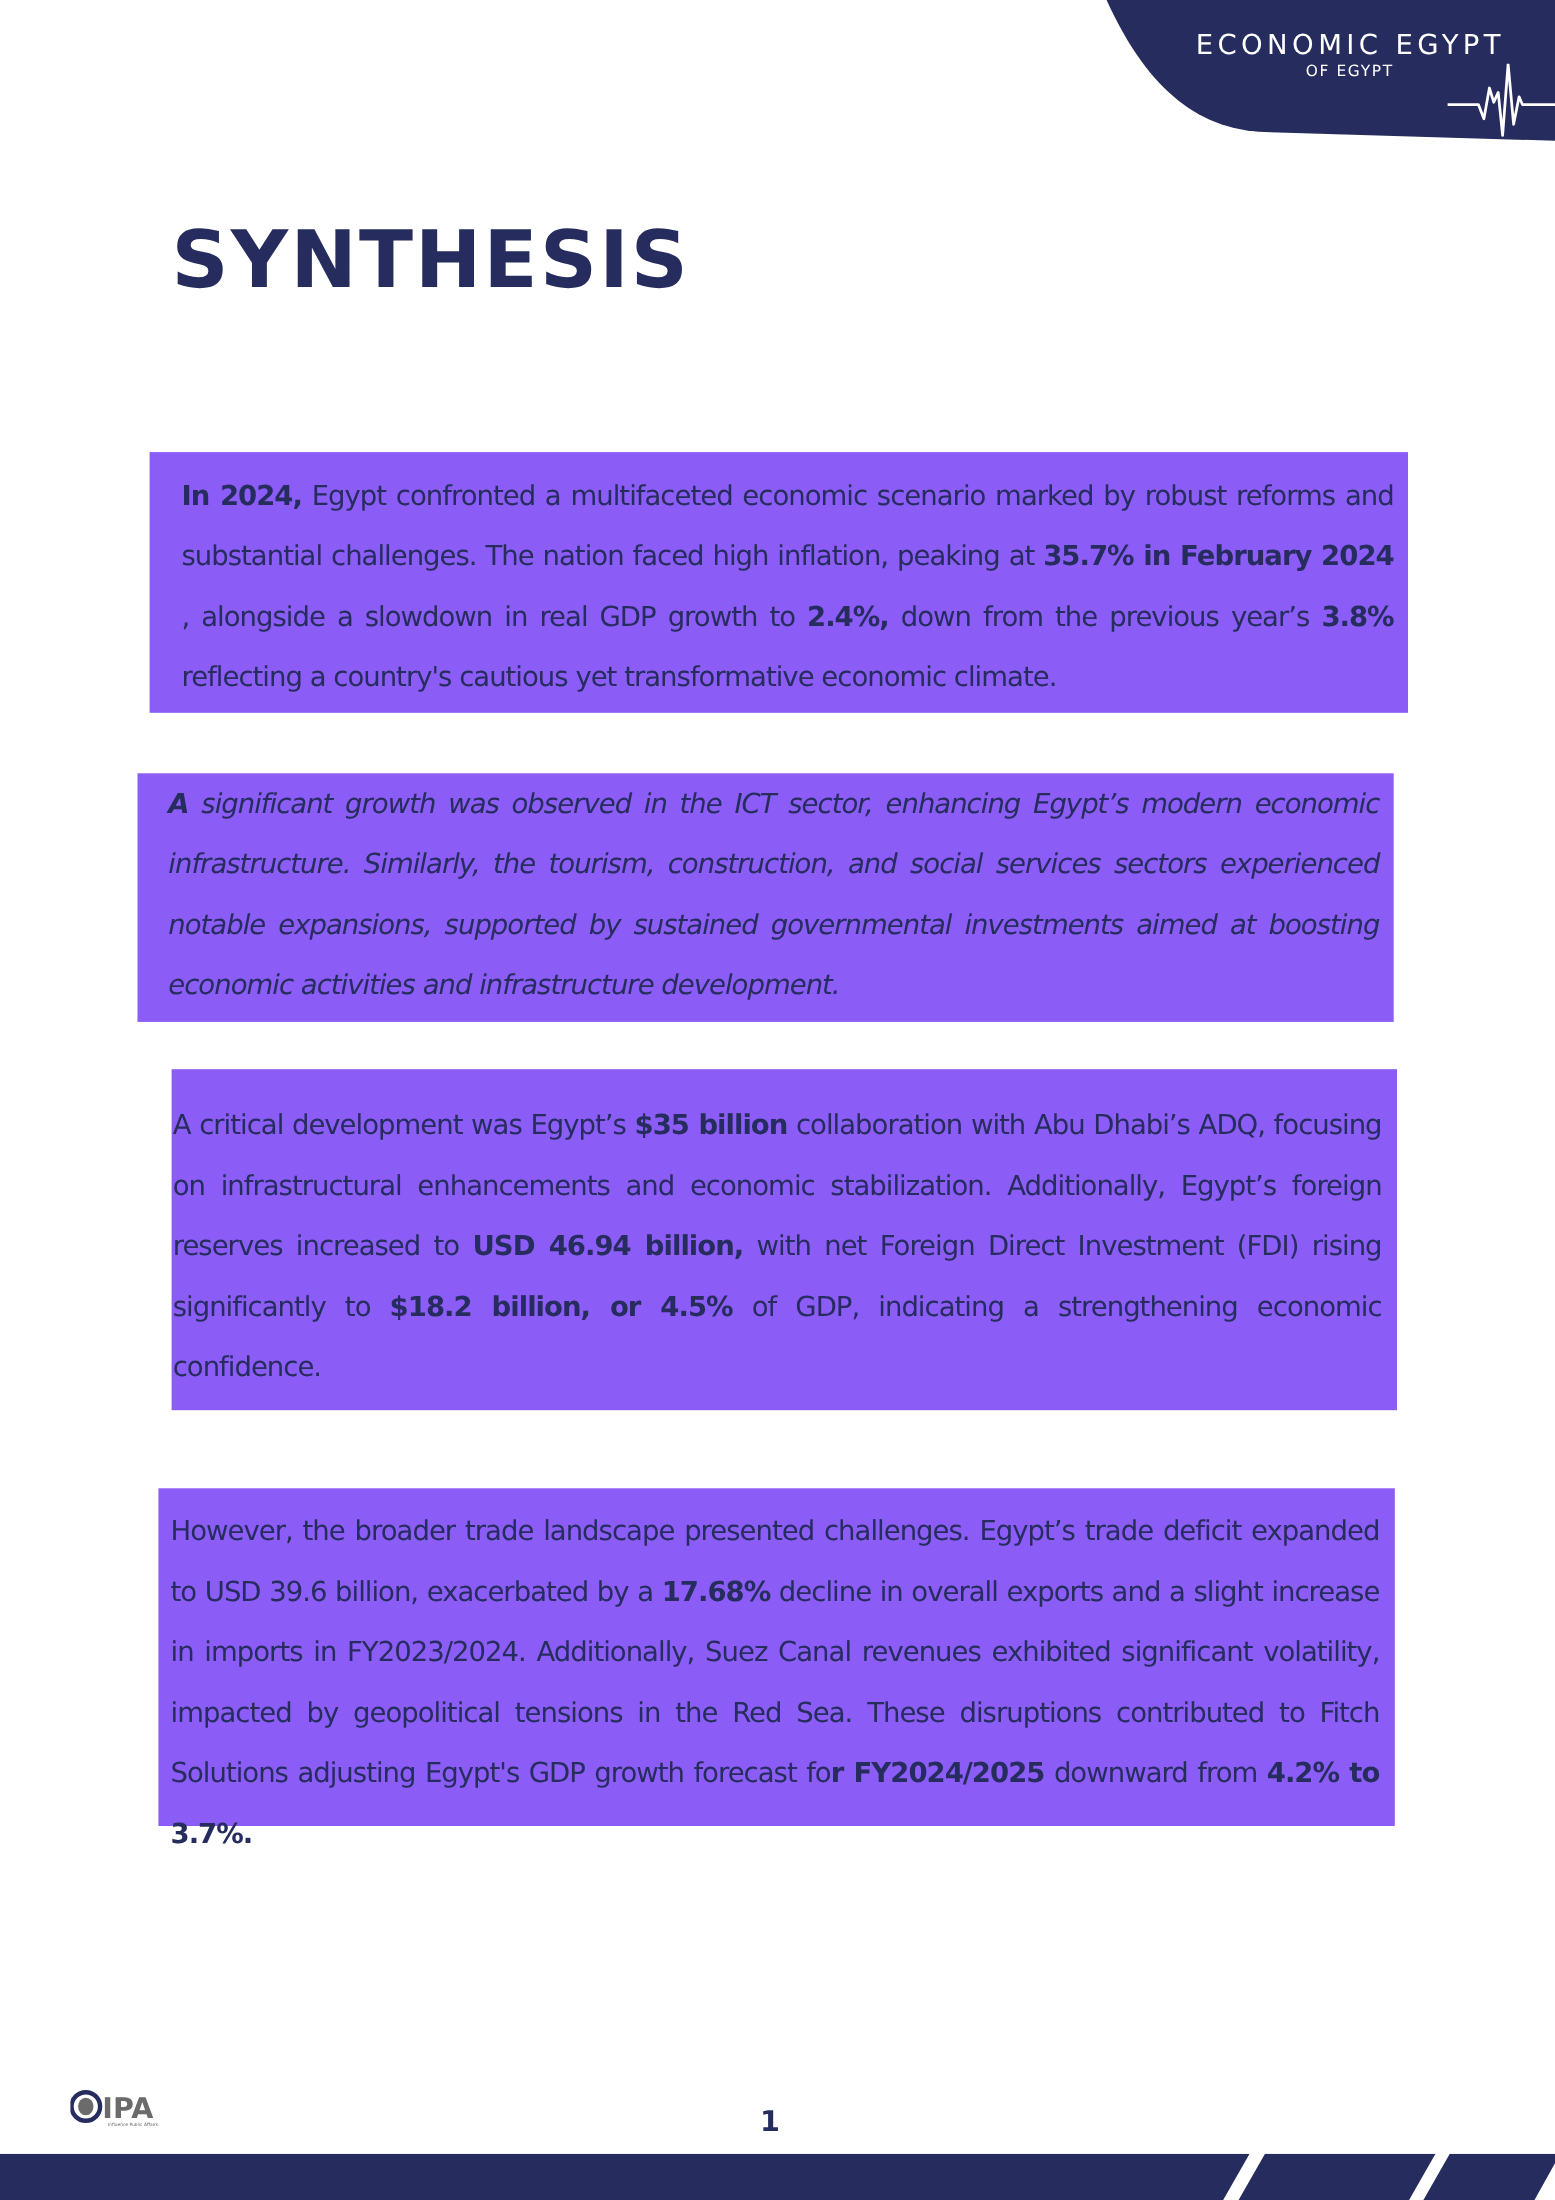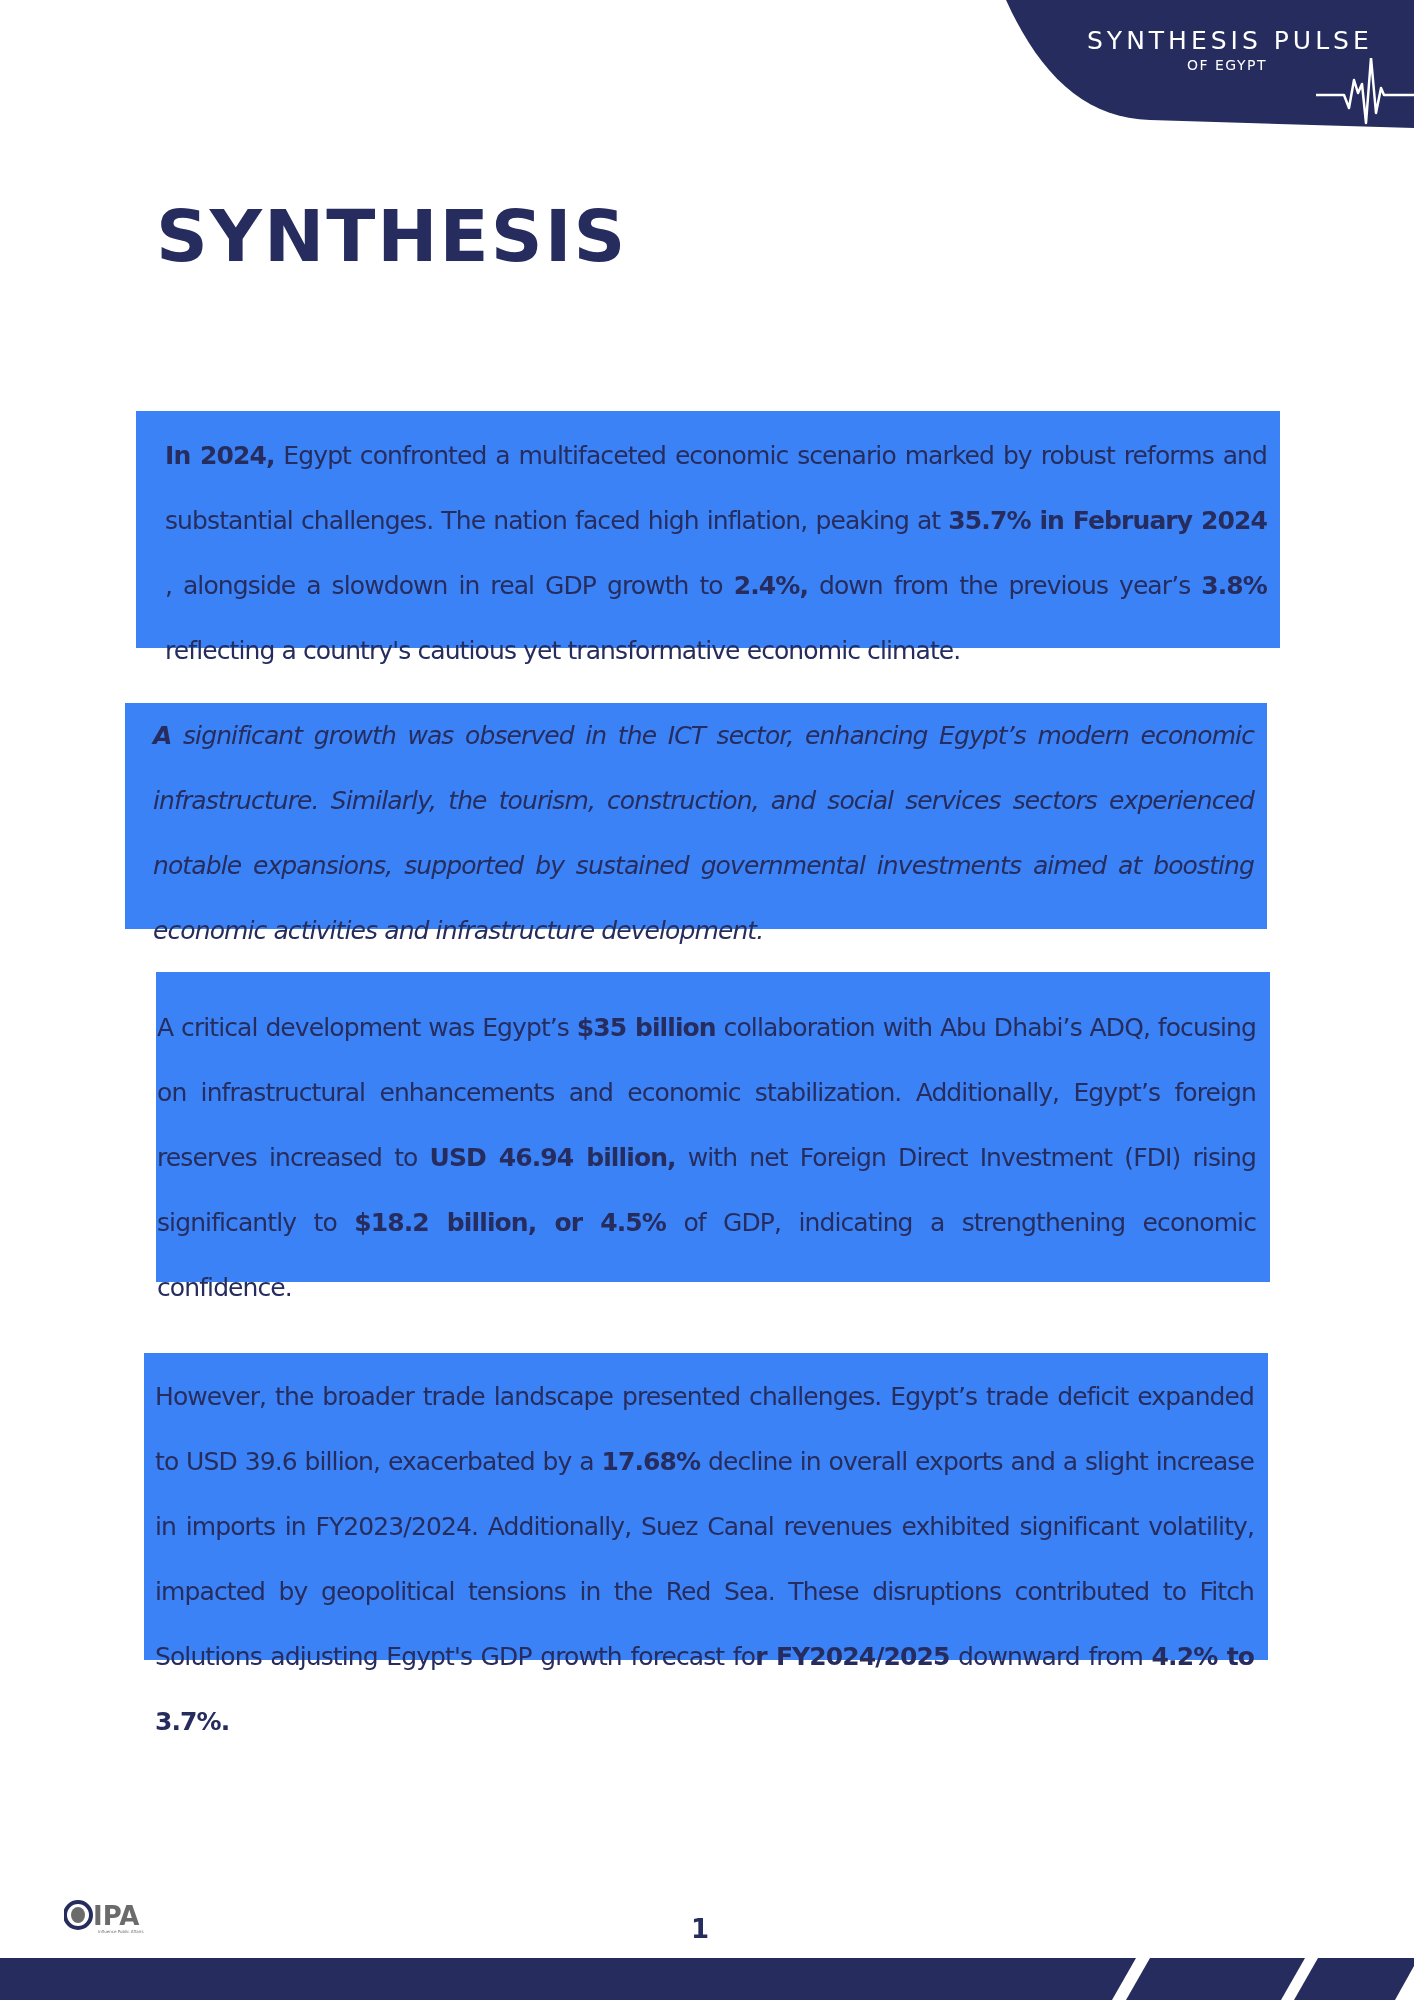--- a/index.html
+++ b/index.html
@@ -22,22 +22,22 @@
     }
     .pulse-icon { position: absolute; top: 58px; left: 1314px; width: 100px; height: 70px; }
 
     .page-title {
       position: absolute; top: 200px; left: 156px;
       font-family: "DejaVu Sans", sans-serif; font-weight: bold; font-size: 72px;
       letter-spacing: 2px; color: #262d5e; line-height: 1;
     }
 
     .box {
-      position: absolute; background: #3b82f6;
-      font-family: "DejaVu Sans", sans-serif; font-size: 25px; line-height: 65px;
+      position: absolute; background: #8b5cf6;
+      font-family: "DejaVu Sans", sans-serif; font-size: 25px; line-height: 55px;
       text-align: justify; color: #262d5e; box-sizing: border-box;
       letter-spacing: -0.9px; word-spacing: 0px;
     }
     .box p { margin: 0; }
     .box b { font-weight: bold; }
     #box1 { left: 136px; top: 411px; width: 1144px; height: 237px; padding: 12px 13px 0 29px; }
     #box2 { left: 125px; top: 703px; width: 1142px; height: 226px; padding: 0 13px 0 28px; font-style: italic; }
     #box3 { left: 156px; top: 972px; width: 1114px; height: 310px; padding: 23px 14px 0 1px; }
     #box4 { left: 144px; top: 1353px; width: 1124px; height: 307px; padding: 11px 14px 0 11px; }
 
@@ -47,21 +47,21 @@
       font-family: "DejaVu Sans", sans-serif; font-weight: bold; font-size: 26px; color: #262d5e;
     }
     .footer-bar { position: absolute; left: 0; top: 1958px; width: 1414px; height: 42px; }
   </style>
 </head>
 <body>
 
 <svg class="header-shape" viewBox="0 0 414 130" preserveAspectRatio="none">
   <path d="M6 0 L414 0 L414 128 L150 120 C 85 118, 40 75, 6 0 Z" fill="#262d5e"></path>
 </svg>
-<div class="header-title">SYNTHESIS PULSE</div>
+<div class="header-title">ECONOMIC EGYPT</div>
 <div class="header-sub">OF EGYPT</div>
 <svg class="pulse-icon" viewBox="0 0 100 70">
   <polyline points="2,37 30,37 35,50 40,22 44,35 48,26 52,65 57,0 62,55 67,30 70,37 100,37" fill="none" stroke="#ffffff" stroke-width="2.5" stroke-linejoin="round"></polyline>
 </svg>
 
 <h1 class="page-title" style="margin:0;">SYNTHESIS</h1>
 
 <div class="box" id="box1">
   <p><b>In 2024,</b><span> Egypt confronted a multifaceted economic scenario marked by robust reforms and substantial challenges. The nation faced high inflation, peaking at </span><b>35.7% in February 2024</b><span> , alongside a slowdown in real GDP growth to </span><b>2.4%,</b><span> down from the previous year’s </span><b>3.8%</b><span>    reflecting a country's cautious yet transformative economic climate.</span></p>
 </div>

